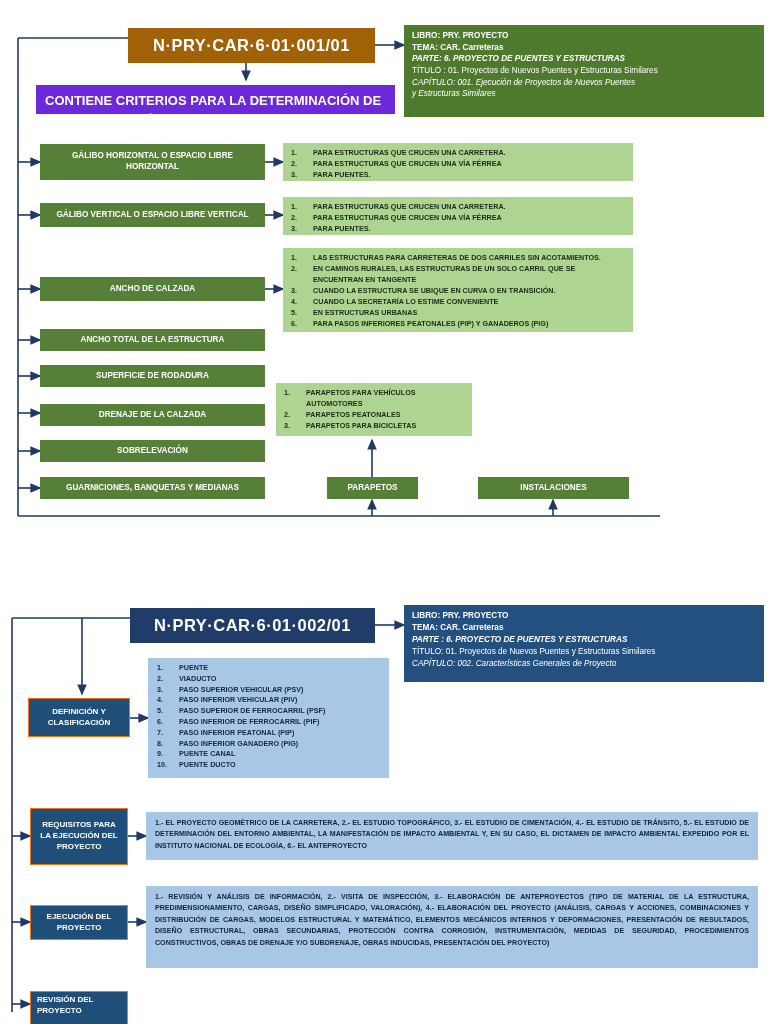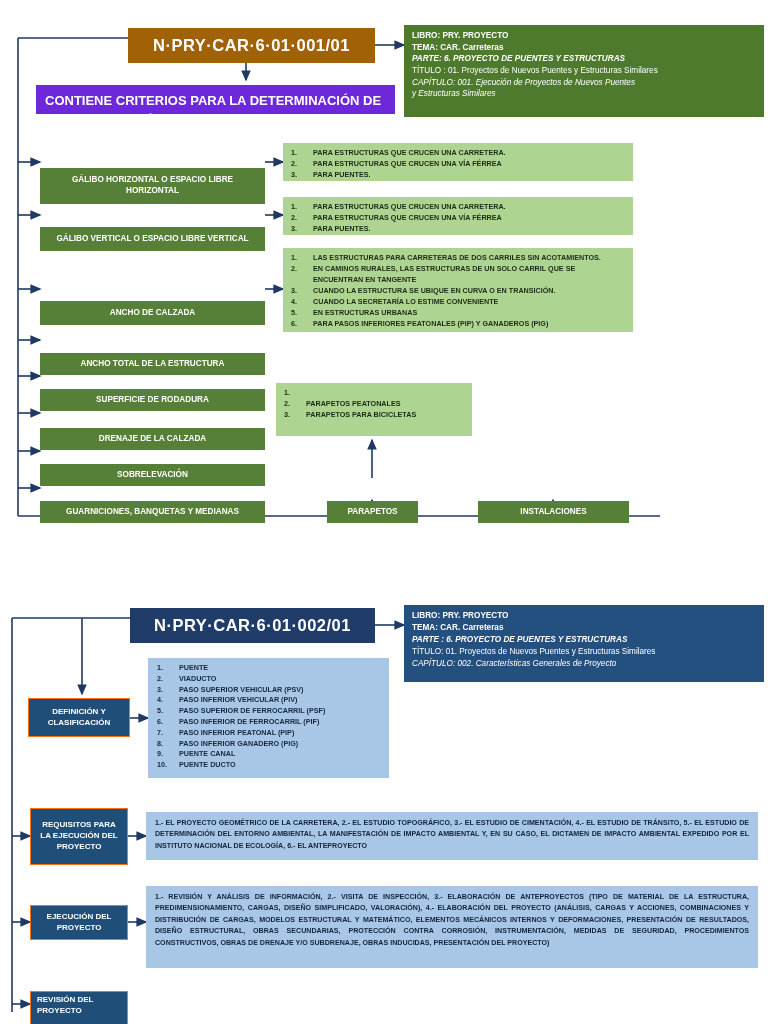--- a/index.html
+++ b/index.html
@@ -20,21 +20,20 @@
   .info-green{
     background:#4e7a2e;color:#ffffff;
     padding:5px 8px 4px 8px;
     font-size:8.2px;line-height:1.42;
   }
   .box-green{
     background:#568037;color:#ffffff;
     display:flex;align-items:center;justify-content:center;
     text-align:center;font-weight:bold;font-size:8.2px;line-height:1.3;
     padding:2px 6px;
-    margin-top:24px;
   }
   .box-green-desc{
     background:#6d28d9;color:#ffffff;
     font-weight:bold;font-size:13px;line-height:1.55;
     padding:6px 9px;
   }
   .list-green{
     background:#aed491;color:#1c2b16;
     font-weight:bold;font-size:7.2px;line-height:1.52;
     padding:5px 8px;
@@ -225,20 +224,21 @@
       </div>
       <div class="li">
         <span class="n">6.</span>
         <span class="t">PARA PASOS INFERIORES PEATONALES (PIP) Y GANADEROS (PIG)</span>
       </div>
     </div>
 
   <div class="node list-green" style="left:276px;top:383px;width:196px;height:53px;">
       <div class="li">
         <span class="n">1.</span>
+        <span class="t">PARAPETOS PARA VEHÍCULOS AUTOMOTORES</span>
       </div>
       <div class="li">
         <span class="n">2.</span>
         <span class="t">PARAPETOS PEATONALES</span>
       </div>
       <div class="li">
         <span class="n">3.</span>
         <span class="t">PARAPETOS PARA BICICLETAS</span>
       </div>
     </div>

